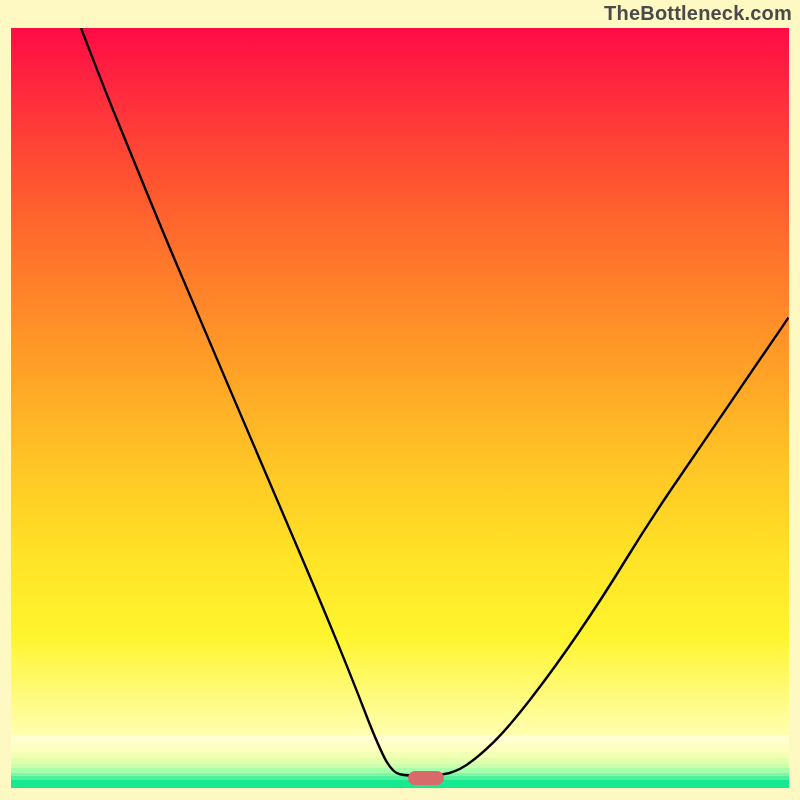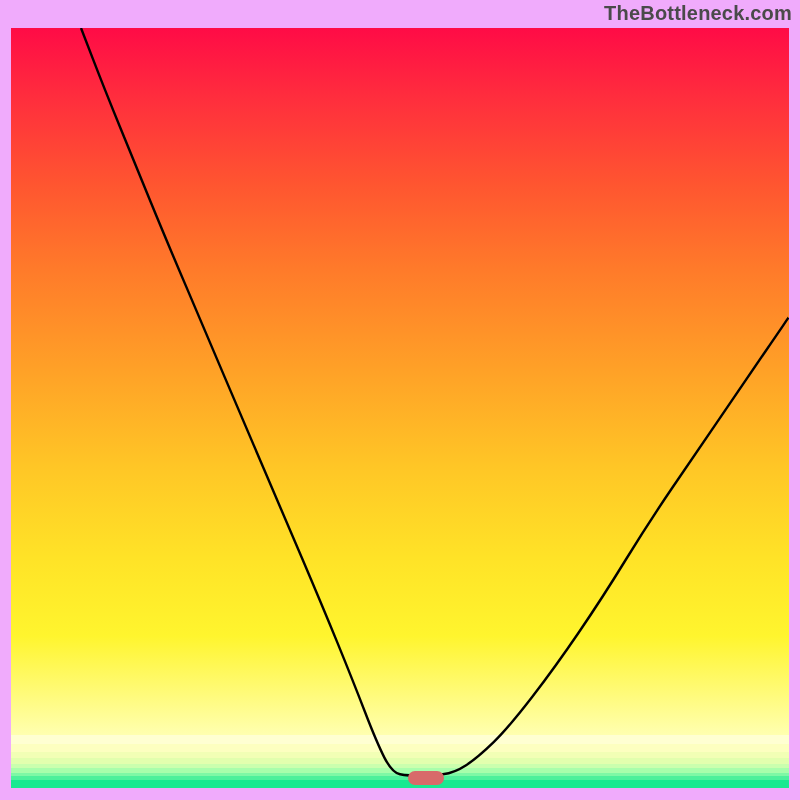--- a/index.html
+++ b/index.html
@@ -8,21 +8,21 @@
     width: 800px;
     height: 800px;
     background: #000;
     overflow: hidden;
     font-family: Arial, Helvetica, sans-serif;
   }
   .frame {
     position: relative;
     width: 800px;
     height: 800px;
-    background: #f0abfc;
+    background: #fef9c3;
   }
   .watermark {
     position: absolute;
     top: 2px;
     right: 8px;
     color: #4a4a4a;
     font-size: 20px;
     font-weight: 600;
     letter-spacing: 0.2px;
     z-index: 5;

